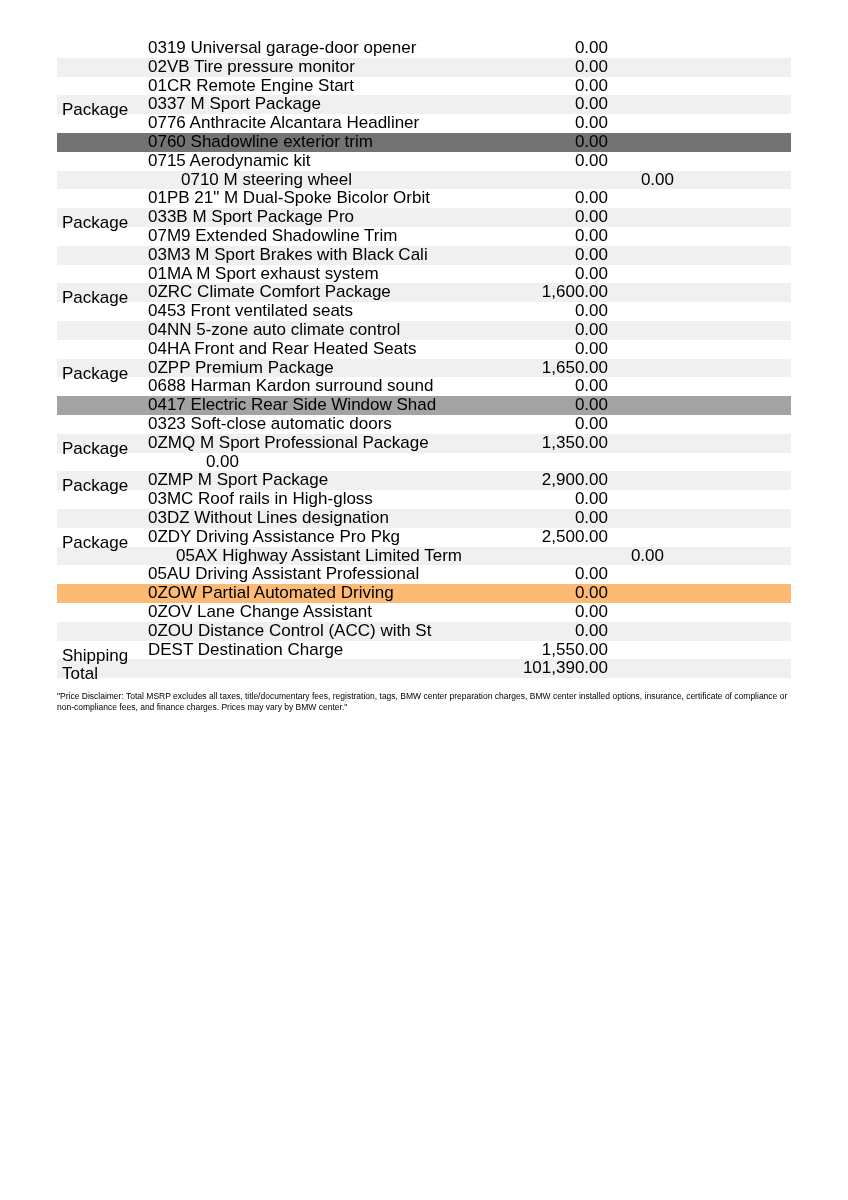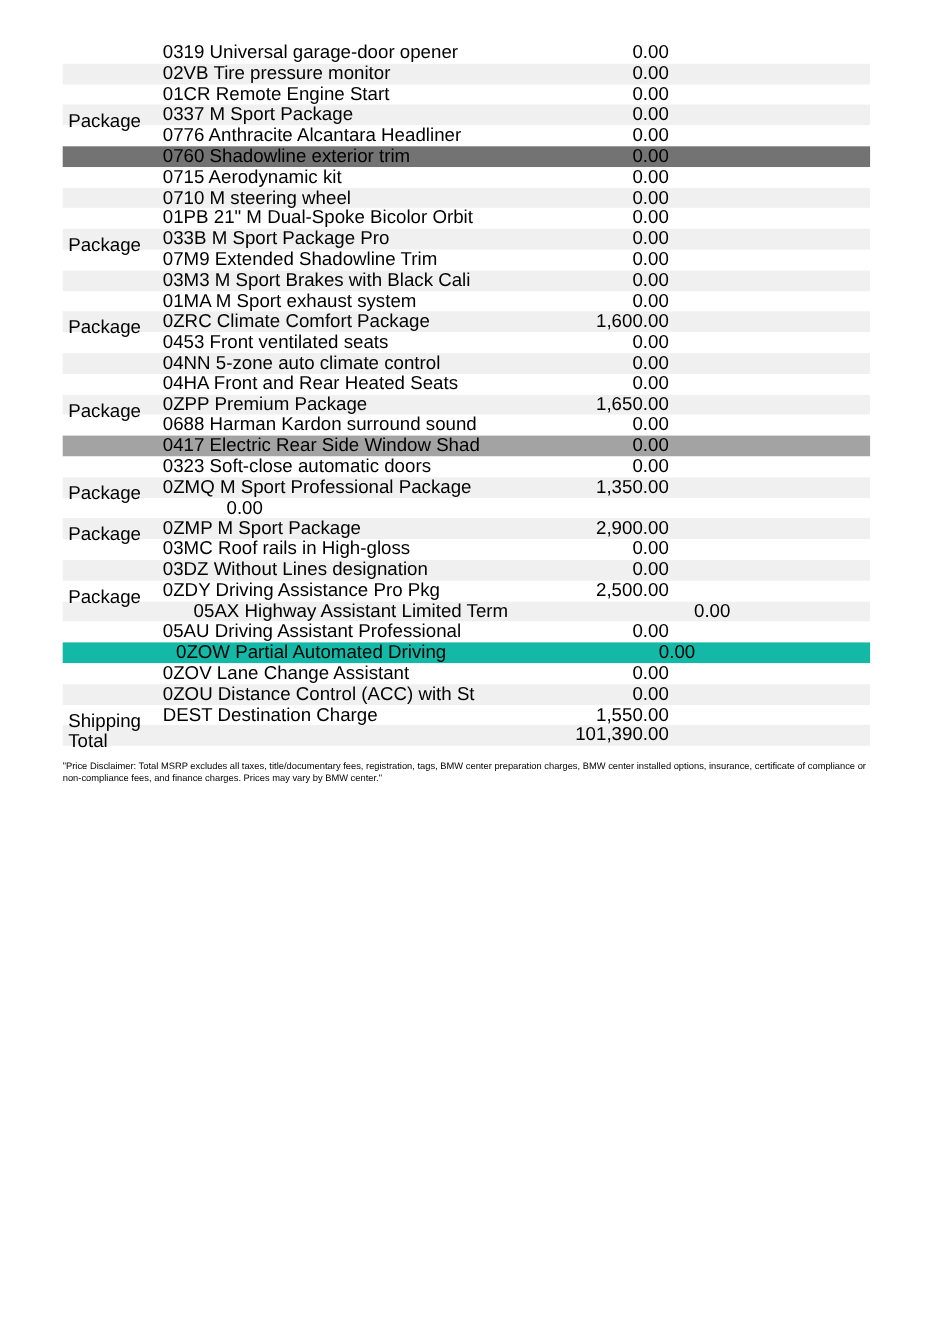--- a/index.html
+++ b/index.html
@@ -109,21 +109,21 @@
         <div class="cell item">0760 Shadowline exterior trim</div>
         <div class="cell price">0.00</div>
         <div class="cell spacer"></div>
       </div>
       <div class="row">
         <div class="cell cat"></div>
         <div class="cell item">0715 Aerodynamic kit</div>
         <div class="cell price">0.00</div>
         <div class="cell spacer"></div>
       </div>
-      <div class="row alt" style="background: rgb(240, 240, 240);">
+      <div class="row alt" style="background: rgb(240, 240, 240); gap: 33px;">
         <div class="cell cat"></div>
         <div class="cell item">0710 M steering wheel</div>
         <div class="cell price">0.00</div>
         <div class="cell spacer"></div>
       </div>
       <div class="row">
         <div class="cell cat"></div>
         <div class="cell item">01PB 21" M Dual-Spoke Bicolor Orbit</div>
         <div class="cell price">0.00</div>
         <div class="cell spacer"></div>
@@ -240,21 +240,21 @@
         <div class="cell item">05AX Highway Assistant Limited Term</div>
         <div class="cell price">0.00</div>
         <div class="cell spacer"></div>
       </div>
       <div class="row">
         <div class="cell cat"></div>
         <div class="cell item">05AU Driving Assistant Professional</div>
         <div class="cell price">0.00</div>
         <div class="cell spacer"></div>
       </div>
-      <div class="row alt" style="background: #14b8a6; gap: 12px;">
+      <div class="row alt" style="background: #fdba74;">
         <div class="cell cat"></div>
         <div class="cell item">0ZOW Partial Automated Driving</div>
         <div class="cell price">0.00</div>
         <div class="cell spacer"></div>
       </div>
       <div class="row">
         <div class="cell cat"></div>
         <div class="cell item">0ZOV Lane Change Assistant</div>
         <div class="cell price">0.00</div>
         <div class="cell spacer"></div>

